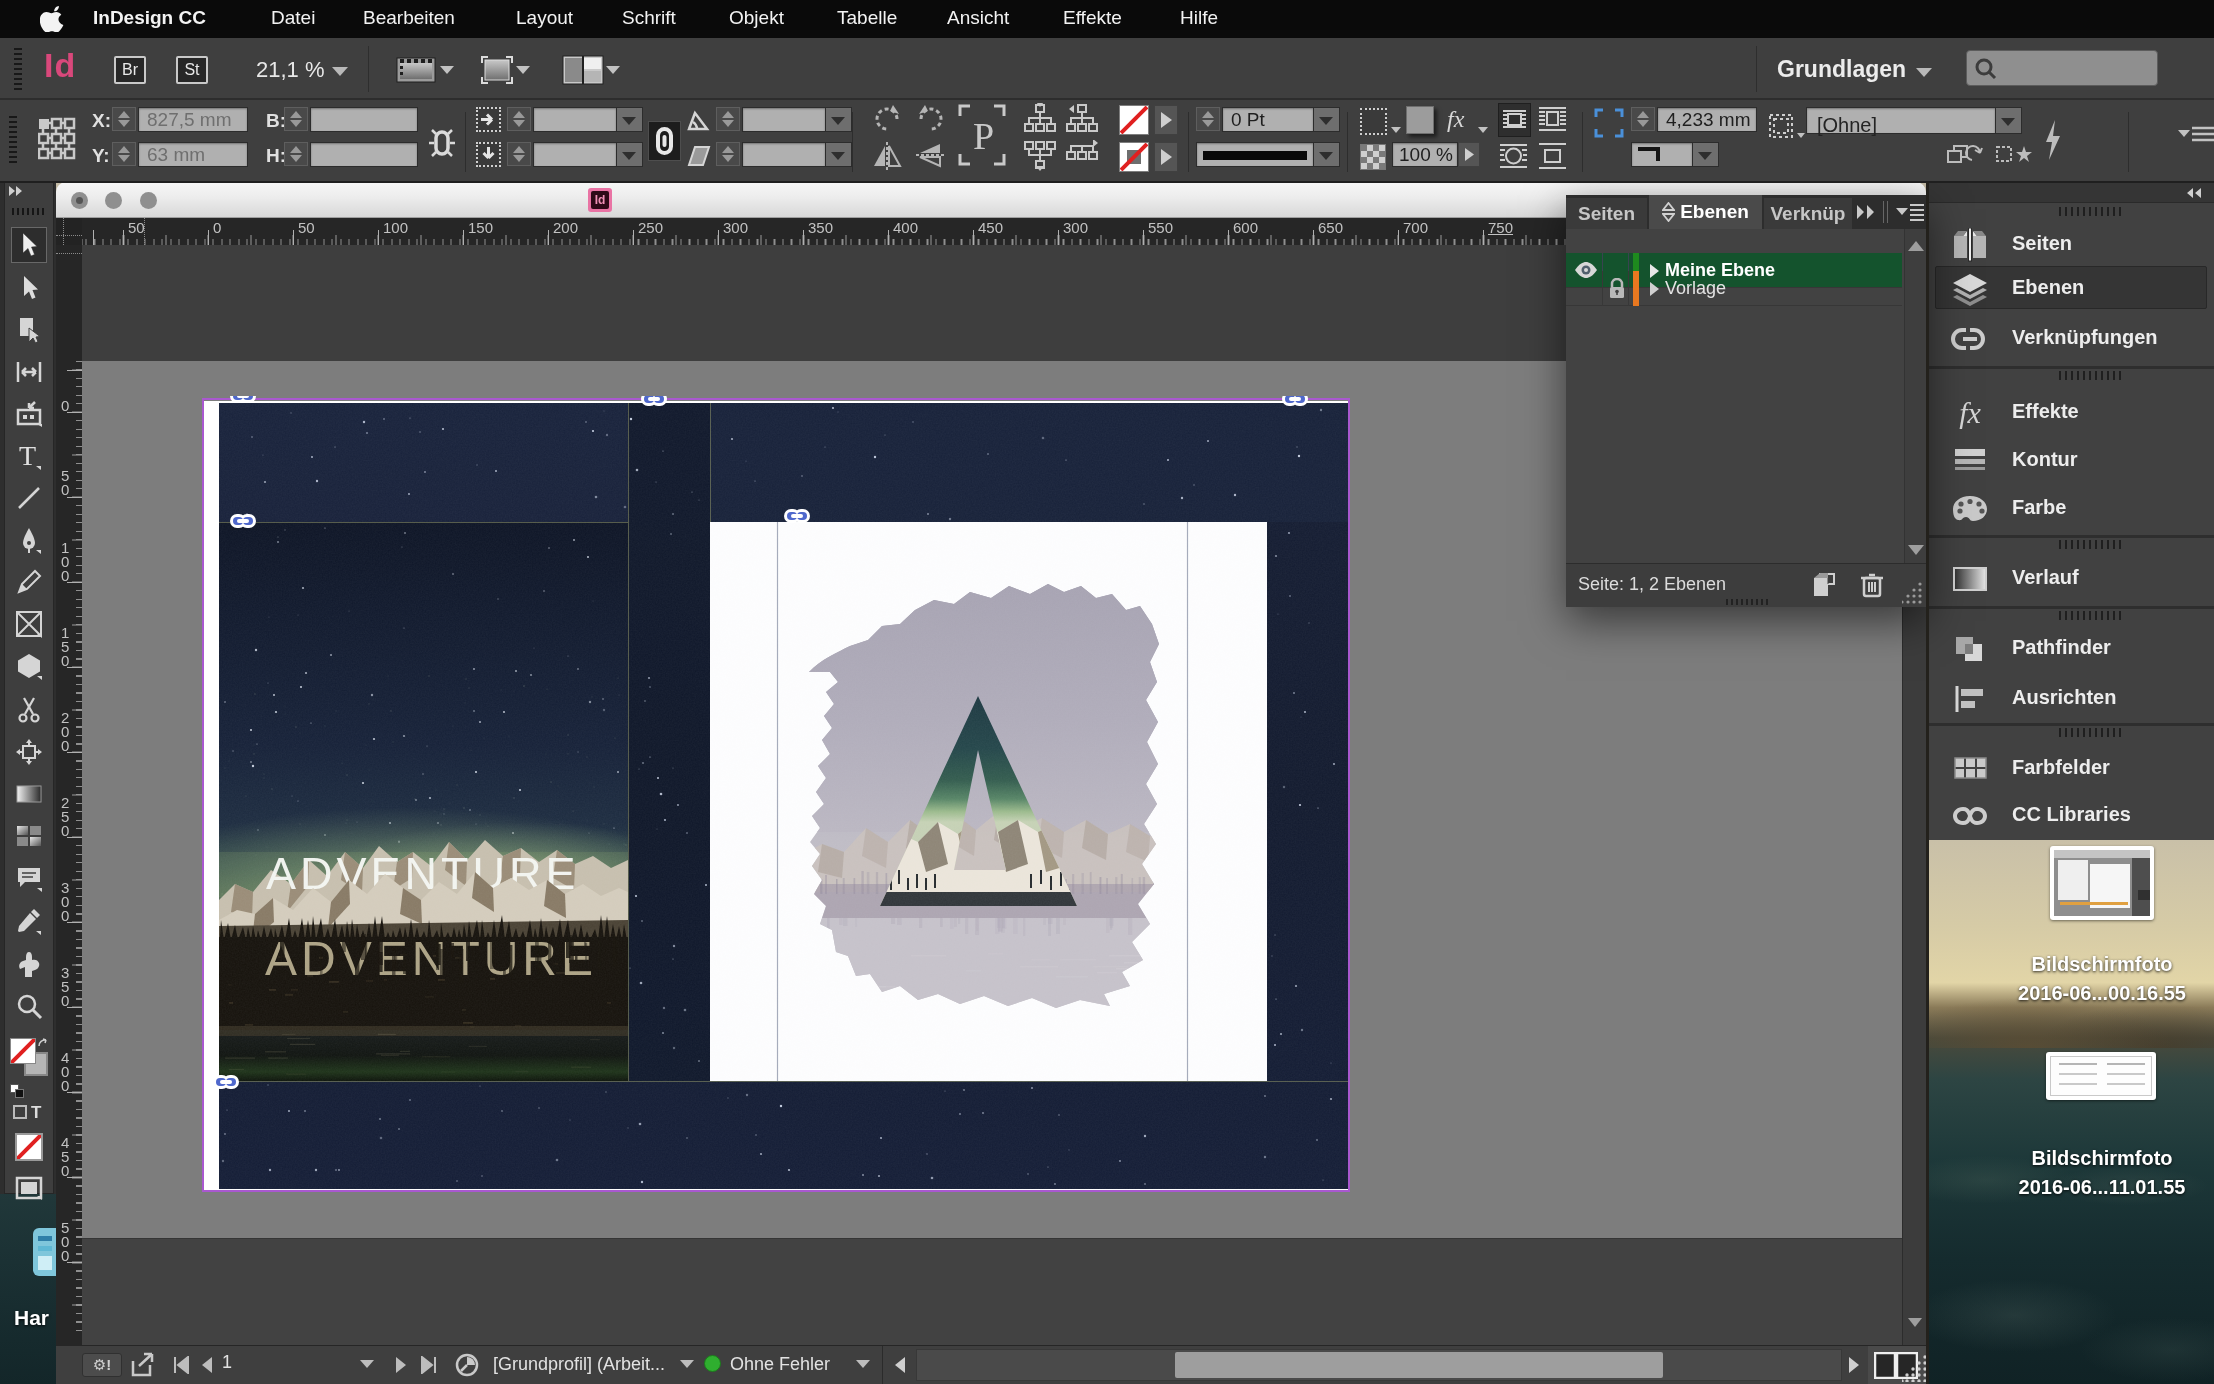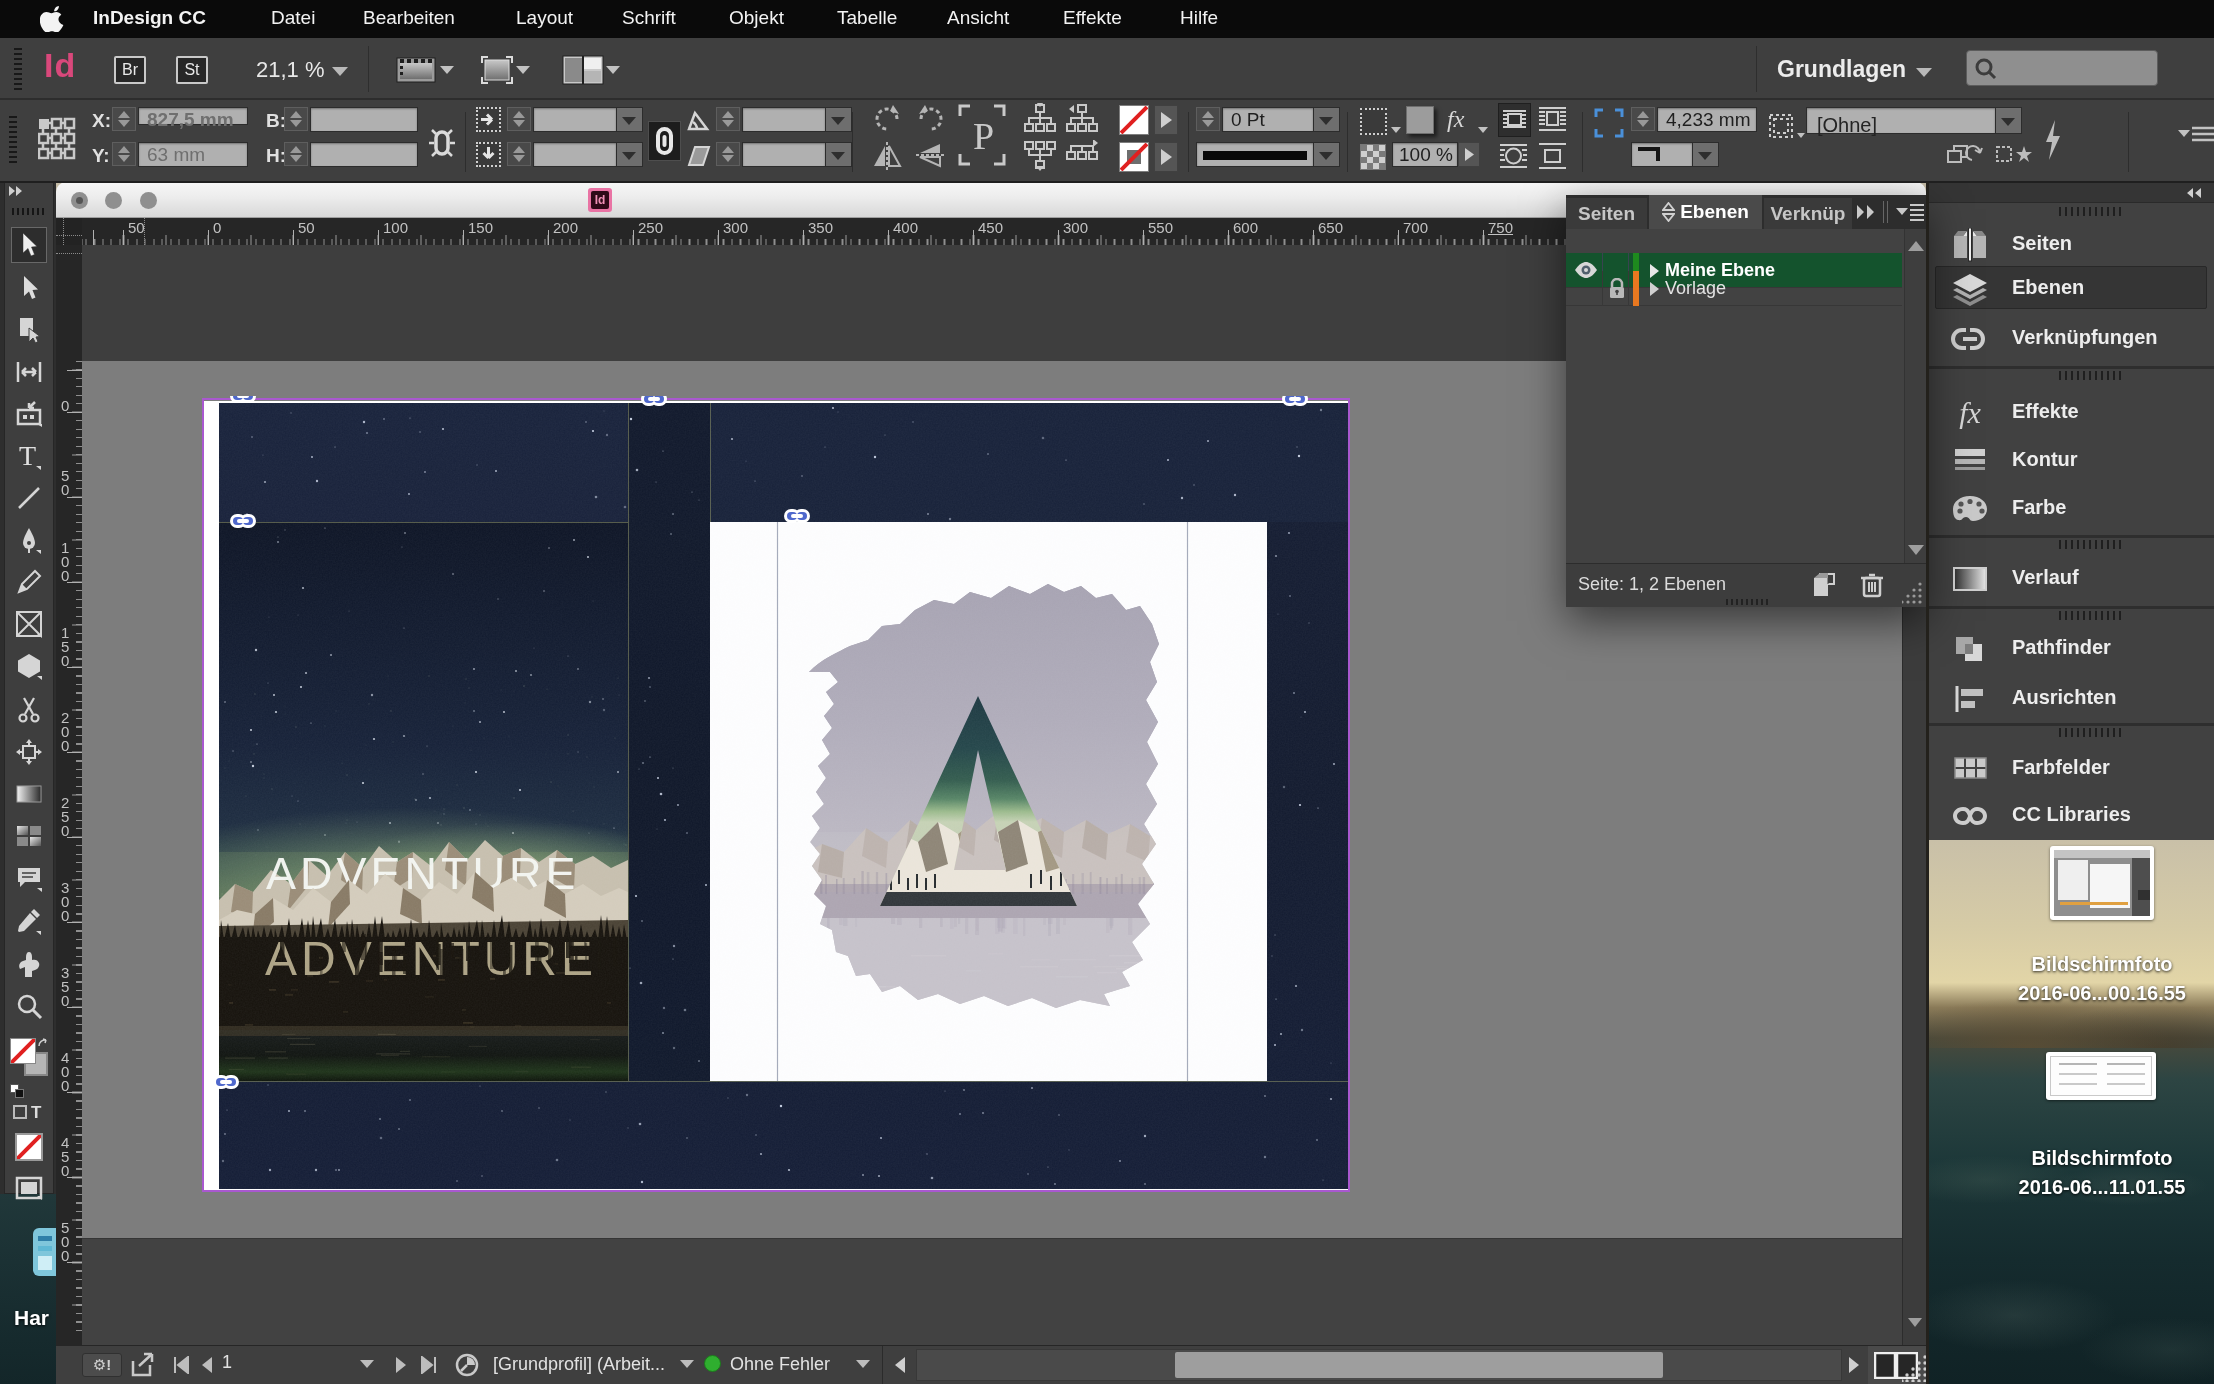--- a/index.html
+++ b/index.html
@@ -1356,21 +1356,21 @@
         <rect x="27" y="17" width="9" height="9"></rect>
       <rect x="1" y="32" width="9" height="9"></rect>
         <rect x="14" y="32" width="9" height="9"></rect>
         <rect x="27" y="32" width="9" height="9"></rect>
       <path d="M10 6 H14 M23 6 H27 M10 21 H14 M23 21 H27 M10 36 H14 M23 36 H27 M5 11 V17 M18 11 V17 M31 11 V17 M5 26 V32 M18 26 V32 M31 26 V32"></path>
     </g>
     <rect x="1" y="2" width="10" height="10" fill="#c9c9c9"></rect>
   </svg>
   <div class="lbl" style="left:92px;top:10px;">X:</div>
   <div class="stp" style="left:112px;top:7px;"></div>
-  <div class="fld" style="left:138px;top:7px;width:110px;height:18px;padding:1px 0 0 8px;font-weight:bold;">827,5 mm</div>
+  <div class="fld" style="left:138px;top:7px;width:110px;height:25px;padding:1px 0 0 8px;">827,5 mm</div>
   <div class="lbl" style="left:92px;top:45px;">Y:</div>
   <div class="stp" style="left:112px;top:42px;"></div>
   <div class="fld" style="left:138px;top:42px;width:110px;height:25px;padding:1px 0 0 8px;">63 mm</div>
   <div class="lbl" style="left:266px;top:10px;">B:</div>
   <div class="stp" style="left:284px;top:7px;"></div>
   <div class="fld" style="left:310px;top:7px;width:108px;height:25px;"></div>
   <div class="lbl" style="left:266px;top:45px;">H:</div>
   <div class="stp" style="left:284px;top:42px;"></div>
   <div class="fld" style="left:310px;top:42px;width:108px;height:25px;"></div>
   <svg class="abs" style="left:427px;top:24px;" width="30" height="38" viewBox="0 0 30 38">

